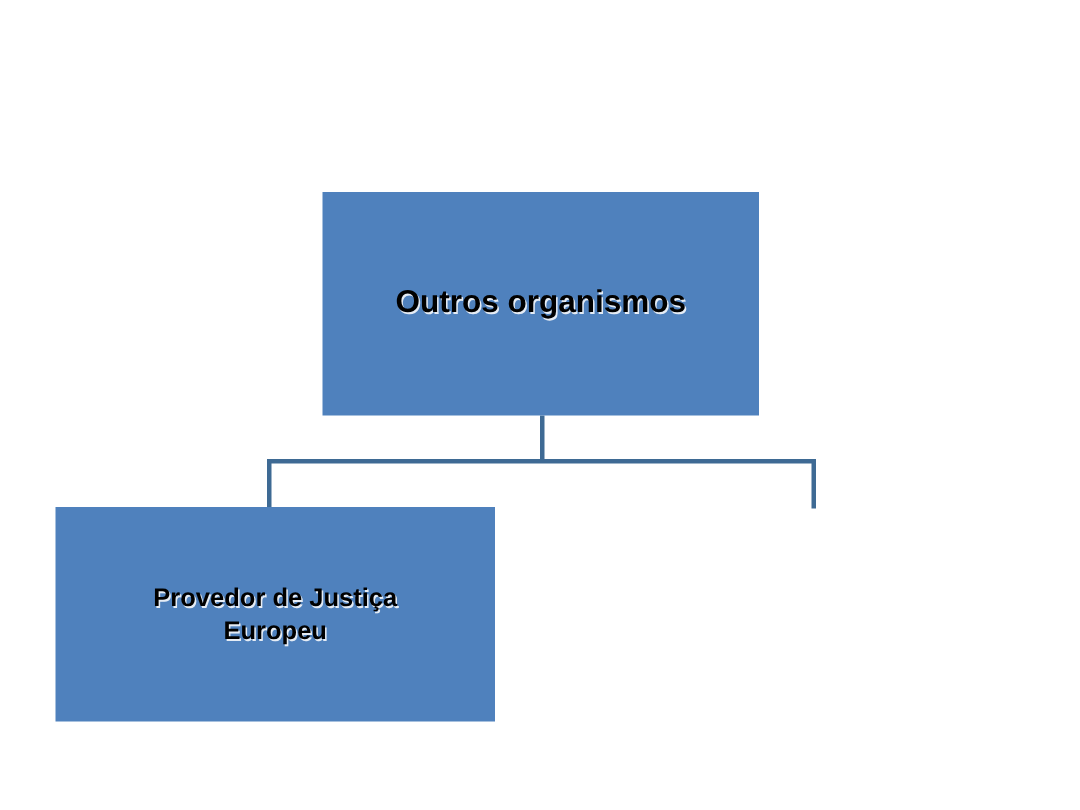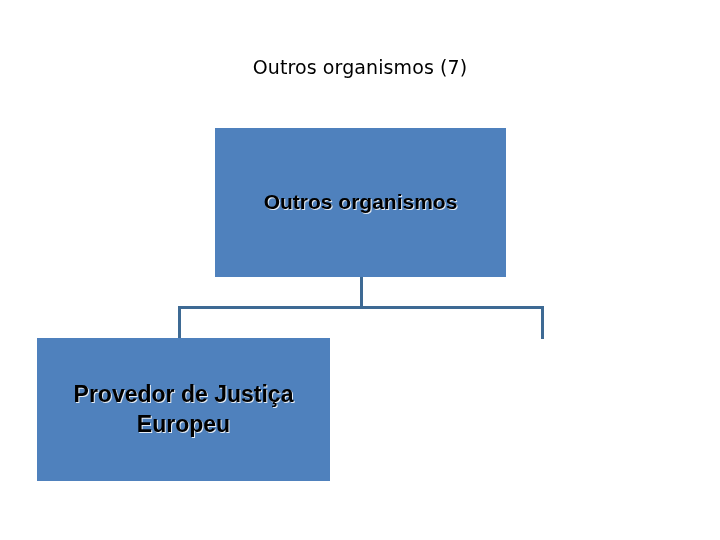--- a/index.html
+++ b/index.html
@@ -95,41 +95,40 @@
     font-size: 21px;
   }
 
   .node-child-left {
     left: 37px;
     top: 338px;
     width: 293px;
     height: 143px;
   }
   .node-child-left .node-label {
-    font-size: 23px;
+    font-size: 17px;
   }
 
   .node-child-right {
     left: 390px;
     top: 338px;
     width: 294px;
     height: 143px;
   }
   .node-child-right .node-label {
     font-size: 21px;
     width: 106%;
     margin-left: -3%;
   }
 </style>
 </head>
 <body>
 
 <div id="slide">
 
-  <div class="slide-title">Outros organismos (7)</div>
 
   <div class="connector conn-stem"></div>
   <div class="connector conn-bar"></div>
   <div class="connector conn-drop-left"></div>
   <div class="connector conn-drop-right"></div>
 
   <div class="node node-root">
     <div class="node-label">Outros organismos</div>
   </div>
 

